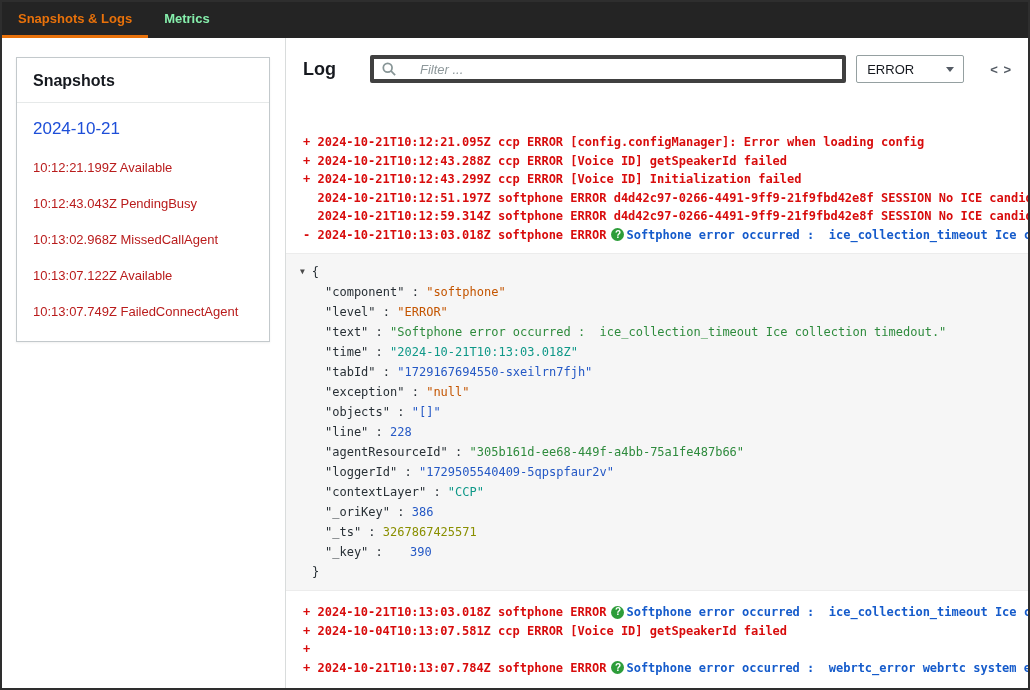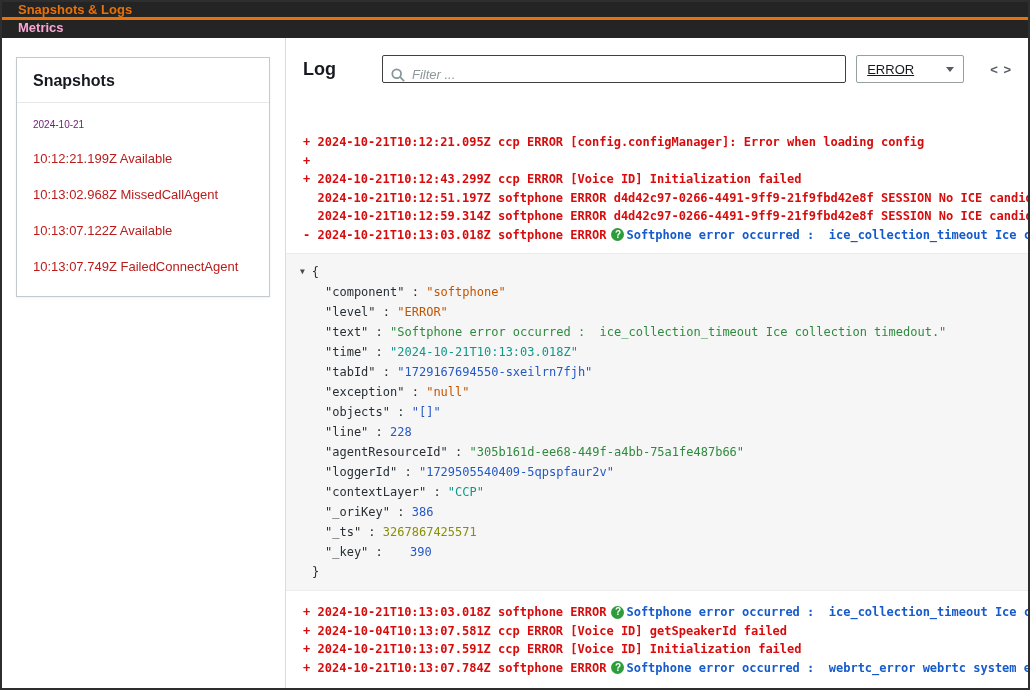--- a/index.html
+++ b/index.html
@@ -1,41 +1,41 @@
 <!DOCTYPE html>
 <html><head>
 <meta charset="utf-8">
 <style>
   * { margin:0; padding:0; box-sizing:border-box; }
   html,body { width:1030px; height:690px; background:#fff; font-family:"Liberation Sans", sans-serif; }
   .frame { width:1030px; height:690px; border:2px solid #2e2e2e; overflow:hidden; display:flex; flex-direction:column; background:#fff; }
 
   
-  .topbar { height:36px; background:#242424; display:flex; justify-content:flex-start; align-items:stretch; flex-shrink:0;flex-direction:column; }
-  .tab { display:flex; align-items:center; padding:0 16px; font-size:13px; font-weight:bold; color:#f9a8d4; cursor:pointer; border-bottom:3px solid transparent; }
+  .topbar { height:36px; background:#242424; display:flex; justify-content:flex-start; align-items:stretch; flex-shrink:0; }
+  .tab { display:flex; align-items:center; padding:0 16px; font-size:13px; font-weight:bold; color:#86efac; cursor:pointer; border-bottom:3px solid transparent; }
   .tab.active { color:#e8710a; border-bottom-color:#e8710a; }
 
   .content { flex:1; display:flex; min-height:0; background:#fff; }
 
   
   .sidebar { width:283px; flex-shrink:0; padding:19px 15px 0 14px; }
   .card { border:1px solid #c3c9cc; background:#fff; box-shadow:0 1px 2px rgba(0,0,0,.06); }
   .card-title { font-size:16px; font-weight:bold; color:#16191f; padding:14px 16px 12px; border-bottom:1px solid #e6e9e9; }
   .card-body { padding:12px 16px 22px; }
-  .snap-date { color:#701a75; font-size:10px; margin-top:4px; }
+  .snap-date { color:#1d4ed8; font-size:17px; margin-top:4px; }
   .snap-item { font-size:13px; color:#b91c1c; margin-top:21px; cursor:pointer; }
 
   
   .logpanel { flex:1; border-left:1px solid #d9dcdc; display:flex; flex-direction:column; min-width:0; overflow:hidden; }
   .log-header { display:flex; align-items:center; padding:17px 8px 12px 17px; gap:10px; }
-  .log-title { font-size:18px; font-weight:bold; color:#16191f; margin-right:36px; }
-  .filterbox { flex:1; display:flex; align-items:flex-end; border:1px solid #404040; border-radius:2px; height:28px; padding:0 8px; background:#fff; }
+  .log-title { font-size:18px; font-weight:bold; color:#16191f; margin-right:24px; }
+  .filterbox { flex:1; display:flex; align-items:center; border:4px solid #404040; border-radius:2px; height:28px; padding:0 8px; background:#fff;gap:17px; }
   .filterbox input { border:none; outline:none; flex:1; font-size:13px; color:#16191f; margin-left:7px; background:transparent; }
   .filterbox input::placeholder { color:#8d979a; font-style:italic; }
-  .dropdown { width:108px; height:28px; flex-shrink:0; border:1px solid #95a0a1; border-radius:2px; display:flex; align-items:center; justify-content:space-between; padding:0 9px 0 10px; font-size:13px; color:#16191f; background:#fff; cursor:pointer;text-decoration:underline; }
+  .dropdown { width:108px; height:28px; flex-shrink:0; border:1px solid #95a0a1; border-radius:2px; display:flex; align-items:center; justify-content:space-between; padding:0 9px 0 10px; font-size:13px; color:#16191f; background:#fff; cursor:pointer; }
   .caret { width:0; height:0; border-left:4px solid transparent; border-right:4px solid transparent; border-top:5px solid #545b64; }
   .expand-icon { margin:0 8px 0 16px; font-size:13px; font-weight:bold; color:#545b64; letter-spacing:1px; cursor:pointer; white-space:pre; flex-shrink:0; }
 
   
   .log-lines { padding-left:17px; }
   .log-lines.top { padding-top:38px; }
   .log-lines.bottom { padding-top:4px; }
   .log-line { font-family:"DejaVu Sans Mono", monospace; font-size:12px; font-weight:bold; color:#d80c0c; line-height:18.5px; white-space:pre; display:flex; align-items:center; cursor:pointer; }
   .log-line .info { color:#155bcb; }
   .help-icon { display:inline-flex; width:13px; height:13px; border-radius:50%; background:#2d9d3a; color:#fff; font-size:10px; font-weight:bold; align-items:center; justify-content:center; margin:0 2px 0 5px; font-family:"Liberation Sans", sans-serif; flex-shrink:0; }
@@ -60,20 +60,21 @@
 
   <div class="content">
 
     <aside class="sidebar">
       <div class="card">
         <div class="card-title">Snapshots</div>
         <div class="card-body">
           <div class="snap-date">2024-10-21</div>
 
         <div class="snap-item">10:12:21.199Z Available</div>
+            <div class="snap-item">10:12:43.043Z PendingBusy</div>
             <div class="snap-item">10:13:02.968Z MissedCallAgent</div>
             <div class="snap-item">10:13:07.122Z Available</div>
             <div class="snap-item">10:13:07.749Z FailedConnectAgent</div>
           </div>
       </div>
     </aside>
 
     <main class="logpanel">
 
       <div class="log-header">
@@ -88,21 +89,21 @@
         <div class="dropdown">
           <span>ERROR</span>
           <span class="caret"></span>
         </div>
         <div class="expand-icon">&lt; &gt;</div>
       </div>
 
       <div class="log-lines top">
 
       <div class="log-line"><span class="prefix">+ </span><span class="head">2024-10-21T10:12:21.095Z ccp ERROR [config.configManager]: Error when loading config</span></div>
-          <div class="log-line"><span class="prefix">+ </span></div>
+          <div class="log-line"><span class="prefix">+ </span><span class="head">2024-10-21T10:12:43.288Z ccp ERROR [Voice ID] getSpeakerId failed</span></div>
           <div class="log-line"><span class="prefix">+ </span><span class="head">2024-10-21T10:12:43.299Z ccp ERROR [Voice ID] Initialization failed</span></div>
           <div class="log-line"><span class="prefix">  </span><span class="head">2024-10-21T10:12:51.197Z softphone ERROR d4d42c97-0266-4491-9ff9-21f9fbd42e8f SESSION No ICE candidate</span></div>
           <div class="log-line"><span class="prefix">  </span><span class="head">2024-10-21T10:12:59.314Z softphone ERROR d4d42c97-0266-4491-9ff9-21f9fbd42e8f SESSION No ICE candidate</span></div>
           <div class="log-line"><span class="prefix">- </span><span class="head">2024-10-21T10:13:03.018Z softphone ERROR</span><span class="help-icon">?</span><span class="info">Softphone error occurred :  ice_collection_timeout Ice collection timedout.</span></div>
         </div>
 
       <div class="json-box">
         <div class="json-open">
           <span class="tri">▼</span>
           <span>{</span>
@@ -124,19 +125,19 @@
             <div class="json-row"><span class="jkey">"_ts"</span><span class="jsep"> : </span><span class="jval" style="color: rgb(138, 143, 0);">3267867425571</span></div>
             <div class="json-row"><span class="jkey">"_key"</span><span class="jsep"> : </span><span class="jval" style="color: rgb(36, 88, 197); margin-left: 20px;">390</span></div>
           </div>
         <div class="json-close">}</div>
       </div>
 
       <div class="log-lines bottom">
 
       <div class="log-line"><span class="prefix">+ </span><span class="head">2024-10-21T10:13:03.018Z softphone ERROR</span><span class="help-icon">?</span><span class="info">Softphone error occurred :  ice_collection_timeout Ice collection timedout.</span></div>
           <div class="log-line"><span class="prefix">+ </span><span class="head">2024-10-04T10:13:07.581Z ccp ERROR [Voice ID] getSpeakerId failed</span></div>
-          <div class="log-line"><span class="prefix">+ </span><span class="head">2024-10-21T10:13:07.591Z ccp ERROR [Voice ID] Initialization failed</span></div>
+          <div class="log-line"><span class="prefix">+ </span></div>
           <div class="log-line"><span class="prefix">+ </span><span class="head">2024-10-21T10:13:07.784Z softphone ERROR</span><span class="help-icon">?</span><span class="info">Softphone error occurred :  webrtc_error webrtc system error.</span></div>
         </div>
 
     </main>
   </div>
 </div>
 
 </body></html>

